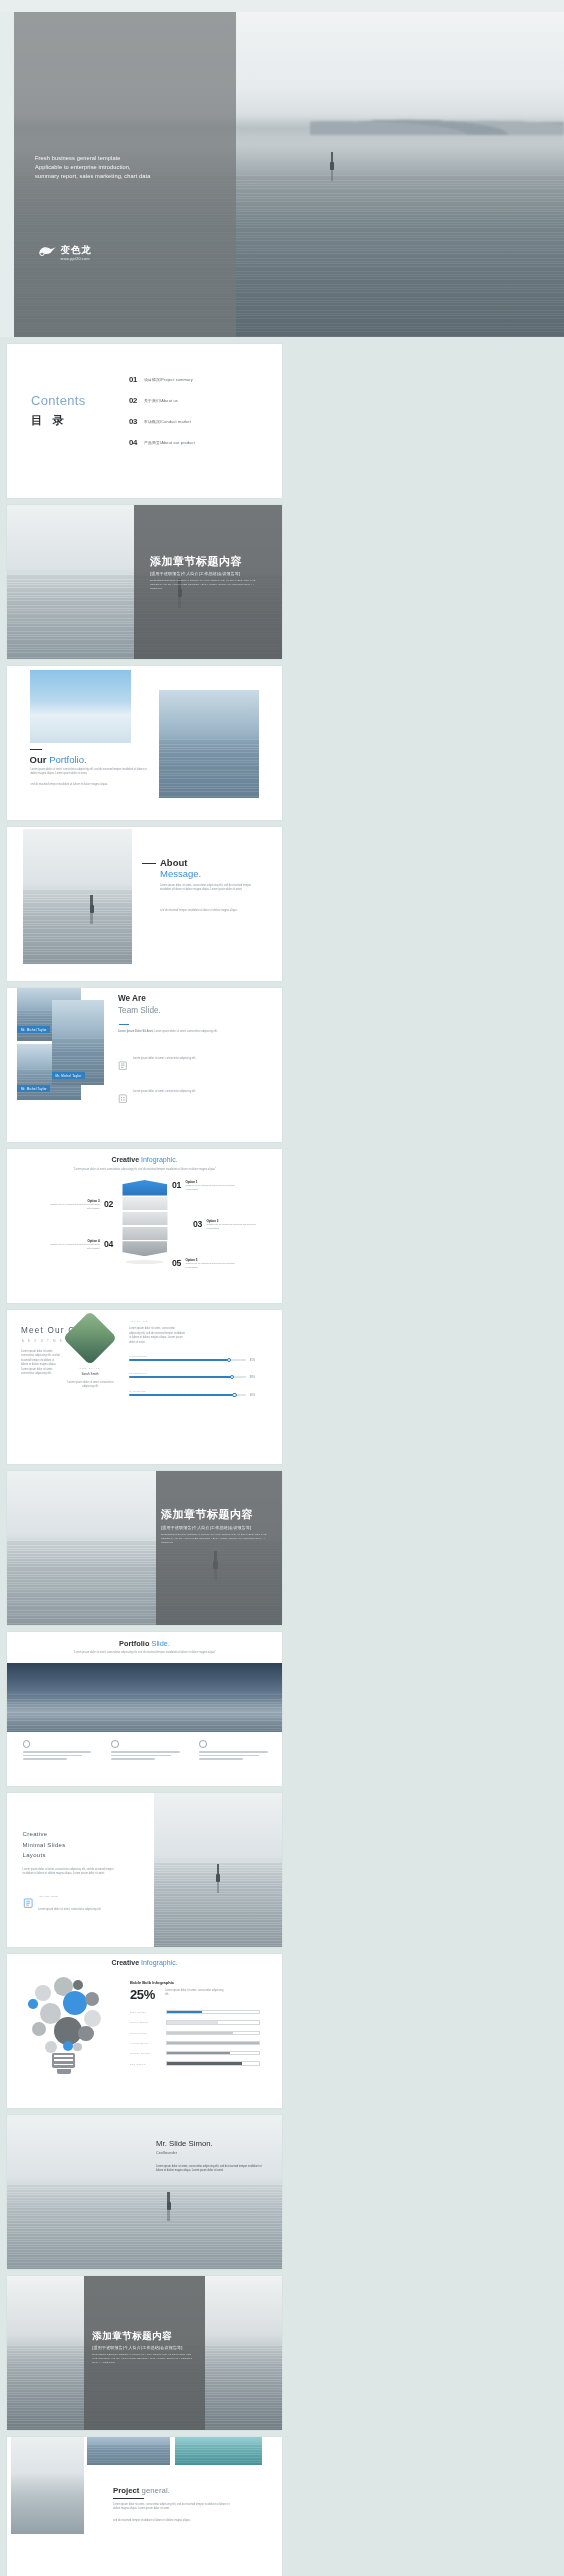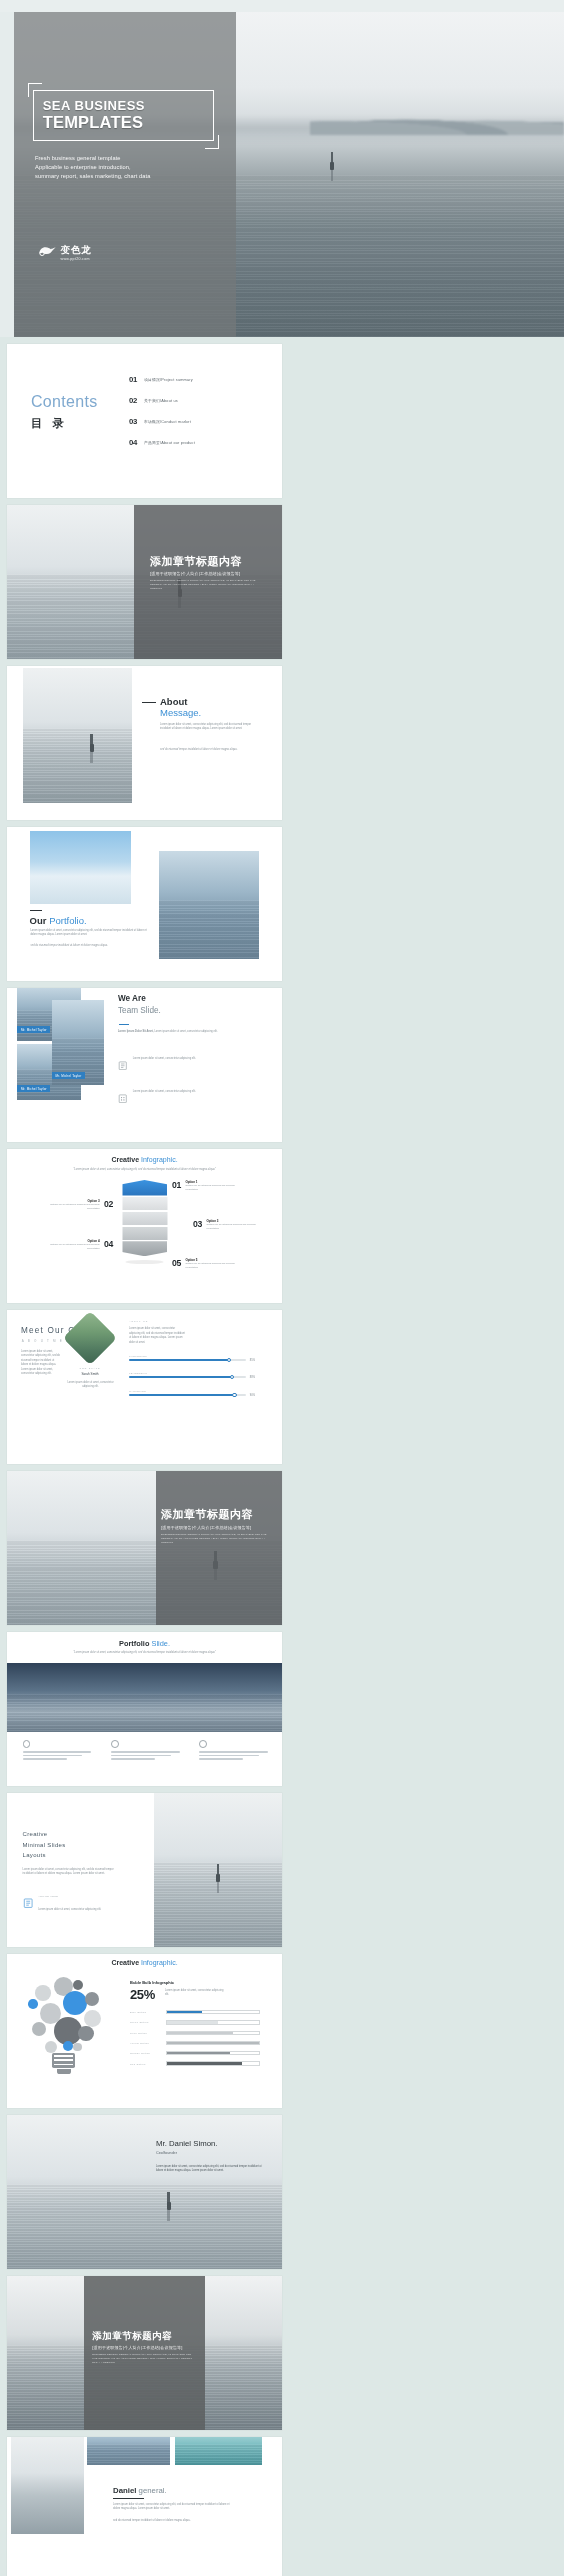--- a/index.html
+++ b/index.html
@@ -127,28 +127,20 @@
       <div class="hero-buoy">
           <i></i>
           <b></b>
           <u></u>
         </div>
     </div>
     <div class="hero-left-edge"></div>
     <div class="hero-band"></div>
     <div class="hero-overlay"></div>
 
-    <div class="title-wrap">
-      <div class="title-corner-tl"></div>
-      <div class="title-corner-br"></div>
-      <div class="title-box">
-        <div class="title-line1">SEA BUSINESS</div>
-        <div class="title-line2">TEMPLATES</div>
-      </div>
-    </div>
 
     <div class="hero-sub" style="white-space:pre-line">Fresh business general template
 Applicable to enterprise introduction,
 summary report, sales marketing, chart data</div>
 
     <div class="hero-logo">
       <span class="mark">
         <svg viewBox="0 0 28 20" width="19" height="14" aria-hidden="true">
           <path d="M2 15c0-5 4-9 9-9 4 0 6 1.5 8 3l7-3-5 5c-1 2-4 5-8 5-3 0-5-1-6-2" fill="#ffffff" opacity=".95"></path>
           <circle cx="6" cy="15" r="3.2" fill="none" stroke="#ffffff" stroke-width="1.4"></circle>
@@ -159,21 +151,21 @@
         <span class="cn">变色龙</span>
         <span class="url" style="display:block">www.ppt20.com</span>
       </span>
     </div>
   </div>
 
   <div class="grid">
 
     <div class="slide">
       <div style="position:absolute;left:24px;top:49px;">
-        <div style="font-size:16px;color:#7fa9cf;letter-spacing:0.3px">Contents</div>
+        <div style="font-size:13px;color:#7fa9cf;letter-spacing:0.3px">Contents</div>
         <div style="font-size:11.3px;color:#2c3236;font-weight:700;letter-spacing:3.5px;margin-top:5.2px">目 录</div>
       </div>
       <div style="position:absolute;left:122px;top:31px;width:139px;">
         <div style="display:flex;align-items:center;gap:7px;margin-bottom:12px">
           <span class="contents-num">01</span>
           <span class="contents-txt">项目情况/Project summary</span>
         </div>
         <div style="display:flex;align-items:center;gap:7px;margin-bottom:12px">
           <span class="contents-num">02</span>
           <span class="contents-txt">关于我们/About us</span>
@@ -193,48 +185,48 @@
       <div class="sec-photo fog ripple"></div>
       <div class="hero-buoy" style="left:62%;top:48%">
           <i></i>
           <b></b>
           <u></u>
         </div>
       <div class="sec-panel"></div>
       <div class="sec-cn" style="left:52%;top:49px">添加章节标题内容</div>
       <div class="sec-cn2" style="left:52%;top:66px">[适用于述职报告|个人简介|工作总结|会议报告等]</div>
       <div class="sec-en" style="left:52%;top:74px;width:42%">BUSINESS REPORT GENERAL SUMMARY PPT TEMPLATE, IS SUITABLE FOR THE REPORT/ HO OK ACTIVITIES REPORT | BIO | WORK SUMMARY REPORT ETC. | | MEETING</div>
-    </div>
-
-    <div class="slide">
-      <div class="ph fog ripple" style="left:15.6px;top:1.7px;width:109px;height:135px"></div>
-      <div class="hero-buoy" style="left:30%;top:44%">
-          <i></i>
-          <b></b>
-          <u></u>
-        </div>
-      <div class="rule" style="position:absolute;left:135px;top:36px;width:14px;height:1.2px"></div>
-      <div style="position:absolute;left:153px;top:29.5px;font-size:9.5px;line-height:1.25">
-        <div class="h-dark">About</div>
-        <div class="h-blue">Message.</div>
-      </div>
-      <div class="tiny" style="position:absolute;left:153px;top:57px;width:102px">Lorem ipsum dolor sit amet, consectetur adipiscing elit, sed do eiusmod tempor incididunt ut labore et dolore magna aliqua. Lorem ipsum dolor sit amet.</div>
-      <div class="tiny" style="position:absolute;left:153px;top:82px;width:102px;font-style:italic">sed do eiusmod tempor incididunt ut labore et dolore magna aliqua.</div>
     </div>
 
     <div class="slide">
       <div class="ph sky" style="left:22.6px;top:3.5px;width:101px;height:73px"></div>
       <div class="ph lake ripple" style="left:152px;top:24px;width:100px;height:108px"></div>
       <div class="rule" style="position:absolute;left:23.4px;top:83px;width:12px"></div>
       <div style="position:absolute;left:22.6px;top:88px;font-size:9.5px">
         <span class="h-dark">Our</span>
         <span class="h-blue">Portfolio.</span>
       </div>
       <div class="tiny" style="position:absolute;left:23.4px;top:102px;width:117px">Lorem ipsum dolor sit amet, consectetur adipiscing elit, sed do eiusmod tempor incididunt ut labore et dolore magna aliqua. Lorem ipsum dolor sit amet.</div>
       <div class="tiny" style="position:absolute;left:23.4px;top:117px;width:117px;font-style:italic">sed do eiusmod tempor incididunt ut labore et dolore magna aliqua.</div>
+    </div>
+
+    <div class="slide">
+      <div class="ph fog ripple" style="left:15.6px;top:1.7px;width:109px;height:135px"></div>
+      <div class="hero-buoy" style="left:30%;top:44%">
+          <i></i>
+          <b></b>
+          <u></u>
+        </div>
+      <div class="rule" style="position:absolute;left:135px;top:36px;width:14px;height:1.2px"></div>
+      <div style="position:absolute;left:153px;top:29.5px;font-size:9.5px;line-height:1.25">
+        <div class="h-dark">About</div>
+        <div class="h-blue">Message.</div>
+      </div>
+      <div class="tiny" style="position:absolute;left:153px;top:57px;width:102px">Lorem ipsum dolor sit amet, consectetur adipiscing elit, sed do eiusmod tempor incididunt ut labore et dolore magna aliqua. Lorem ipsum dolor sit amet.</div>
+      <div class="tiny" style="position:absolute;left:153px;top:82px;width:102px;font-style:italic">sed do eiusmod tempor incididunt ut labore et dolore magna aliqua.</div>
     </div>
 
     <div class="slide">
       <div class="ph lake ripple" style="left:10.4px;top:-3.5px;width:64px;height:56px"></div>
       <div class="tag" style="left:10.4px;top:38px">Mr. Michel Taylor</div>
       <div class="ph lake ripple" style="left:10.4px;top:56px;width:64px;height:56px"></div>
       <div class="tag" style="left:10.4px;top:97px">Mr. Michel Taylor</div>
       <div class="ph lake ripple" style="left:45px;top:12px;width:52px;height:85px"></div>
       <div class="tag" style="left:45px;top:84px">Mr. Michel Taylor</div>
 
@@ -513,39 +505,39 @@
       </div>
     </div>
 
     <div class="slide">
       <div class="sec-photo fog ripple"></div>
       <div class="hero-buoy" style="left:58%;top:50%">
           <i></i>
           <b></b>
           <u></u>
         </div>
-      <div style="position:absolute;left:149px;top:24px;font-size:7.8px;color:#2c3236">Mr. Daniel Simon.</div>
+      <div style="position:absolute;left:149px;top:24px;font-size:7.8px;color:#2c3236">Mr. Slide Simon.</div>
       <div style="position:absolute;left:149px;top:36px;font-size:3.8px;color:#5b666d">Ceo/founder</div>
       <div class="tiny" style="position:absolute;left:149px;top:50px;width:106px;color:#4d575d">Lorem ipsum dolor sit amet, consectetur adipiscing elit, sed do eiusmod tempor incididunt ut labore et dolore magna aliqua. Lorem ipsum dolor sit amet.</div>
     </div>
 
     <div class="slide">
       <div class="sec-photo grey ripple"></div>
       <div class="sec-panel" style="left:28%;right:auto;width:44%;background:rgba(92,95,97,.86)"></div>
       <div class="sec-cn" style="left:31%;top:54px;font-size:9.5px">添加章节标题内容</div>
       <div class="sec-cn2" style="left:31%;top:69px">[适用于述职报告|个人简介|工作总结|会议报告等]</div>
       <div class="sec-en" style="left:31%;top:77px;width:38%">BUSINESS REPORT GENERAL SUMMARY PPT TEMPLATE, IS SUITABLE FOR THE REPORT/ HO OK ACTIVITIES REPORT | BIO | WORK SUMMARY REPORT ETC. | | MEETING</div>
     </div>
 
     <div class="slide">
       <div class="ph fog" style="left:3.5px;top:-5.2px;width:73px;height:102px"></div>
       <div class="ph lake ripple" style="left:80px;top:-10.4px;width:83px;height:38px"></div>
       <div class="ph teal ripple" style="left:168px;top:-10.4px;width:87px;height:38px"></div>
       <div style="position:absolute;left:106px;top:49px;font-size:7.8px">
-        <span class="h-dark">Daniel</span>
+        <span class="h-dark">Project</span>
         <span class="h-grey">general.</span>
       </div>
       <div style="position:absolute;left:106px;top:61px;width:31px;height:0.9px;background:#2c3236"></div>
       <div class="tiny" style="position:absolute;left:106px;top:66px;width:122px">Lorem ipsum dolor sit amet, consectetur adipiscing elit, sed do eiusmod tempor incididunt ut labore et dolore magna aliqua. Lorem ipsum dolor sit amet.</div>
       <div class="tiny" style="position:absolute;left:106px;top:82px;width:122px">sed do eiusmod tempor incididunt ut labore et dolore magna aliqua.</div>
     </div>
 
   </div>
 
 </div>

